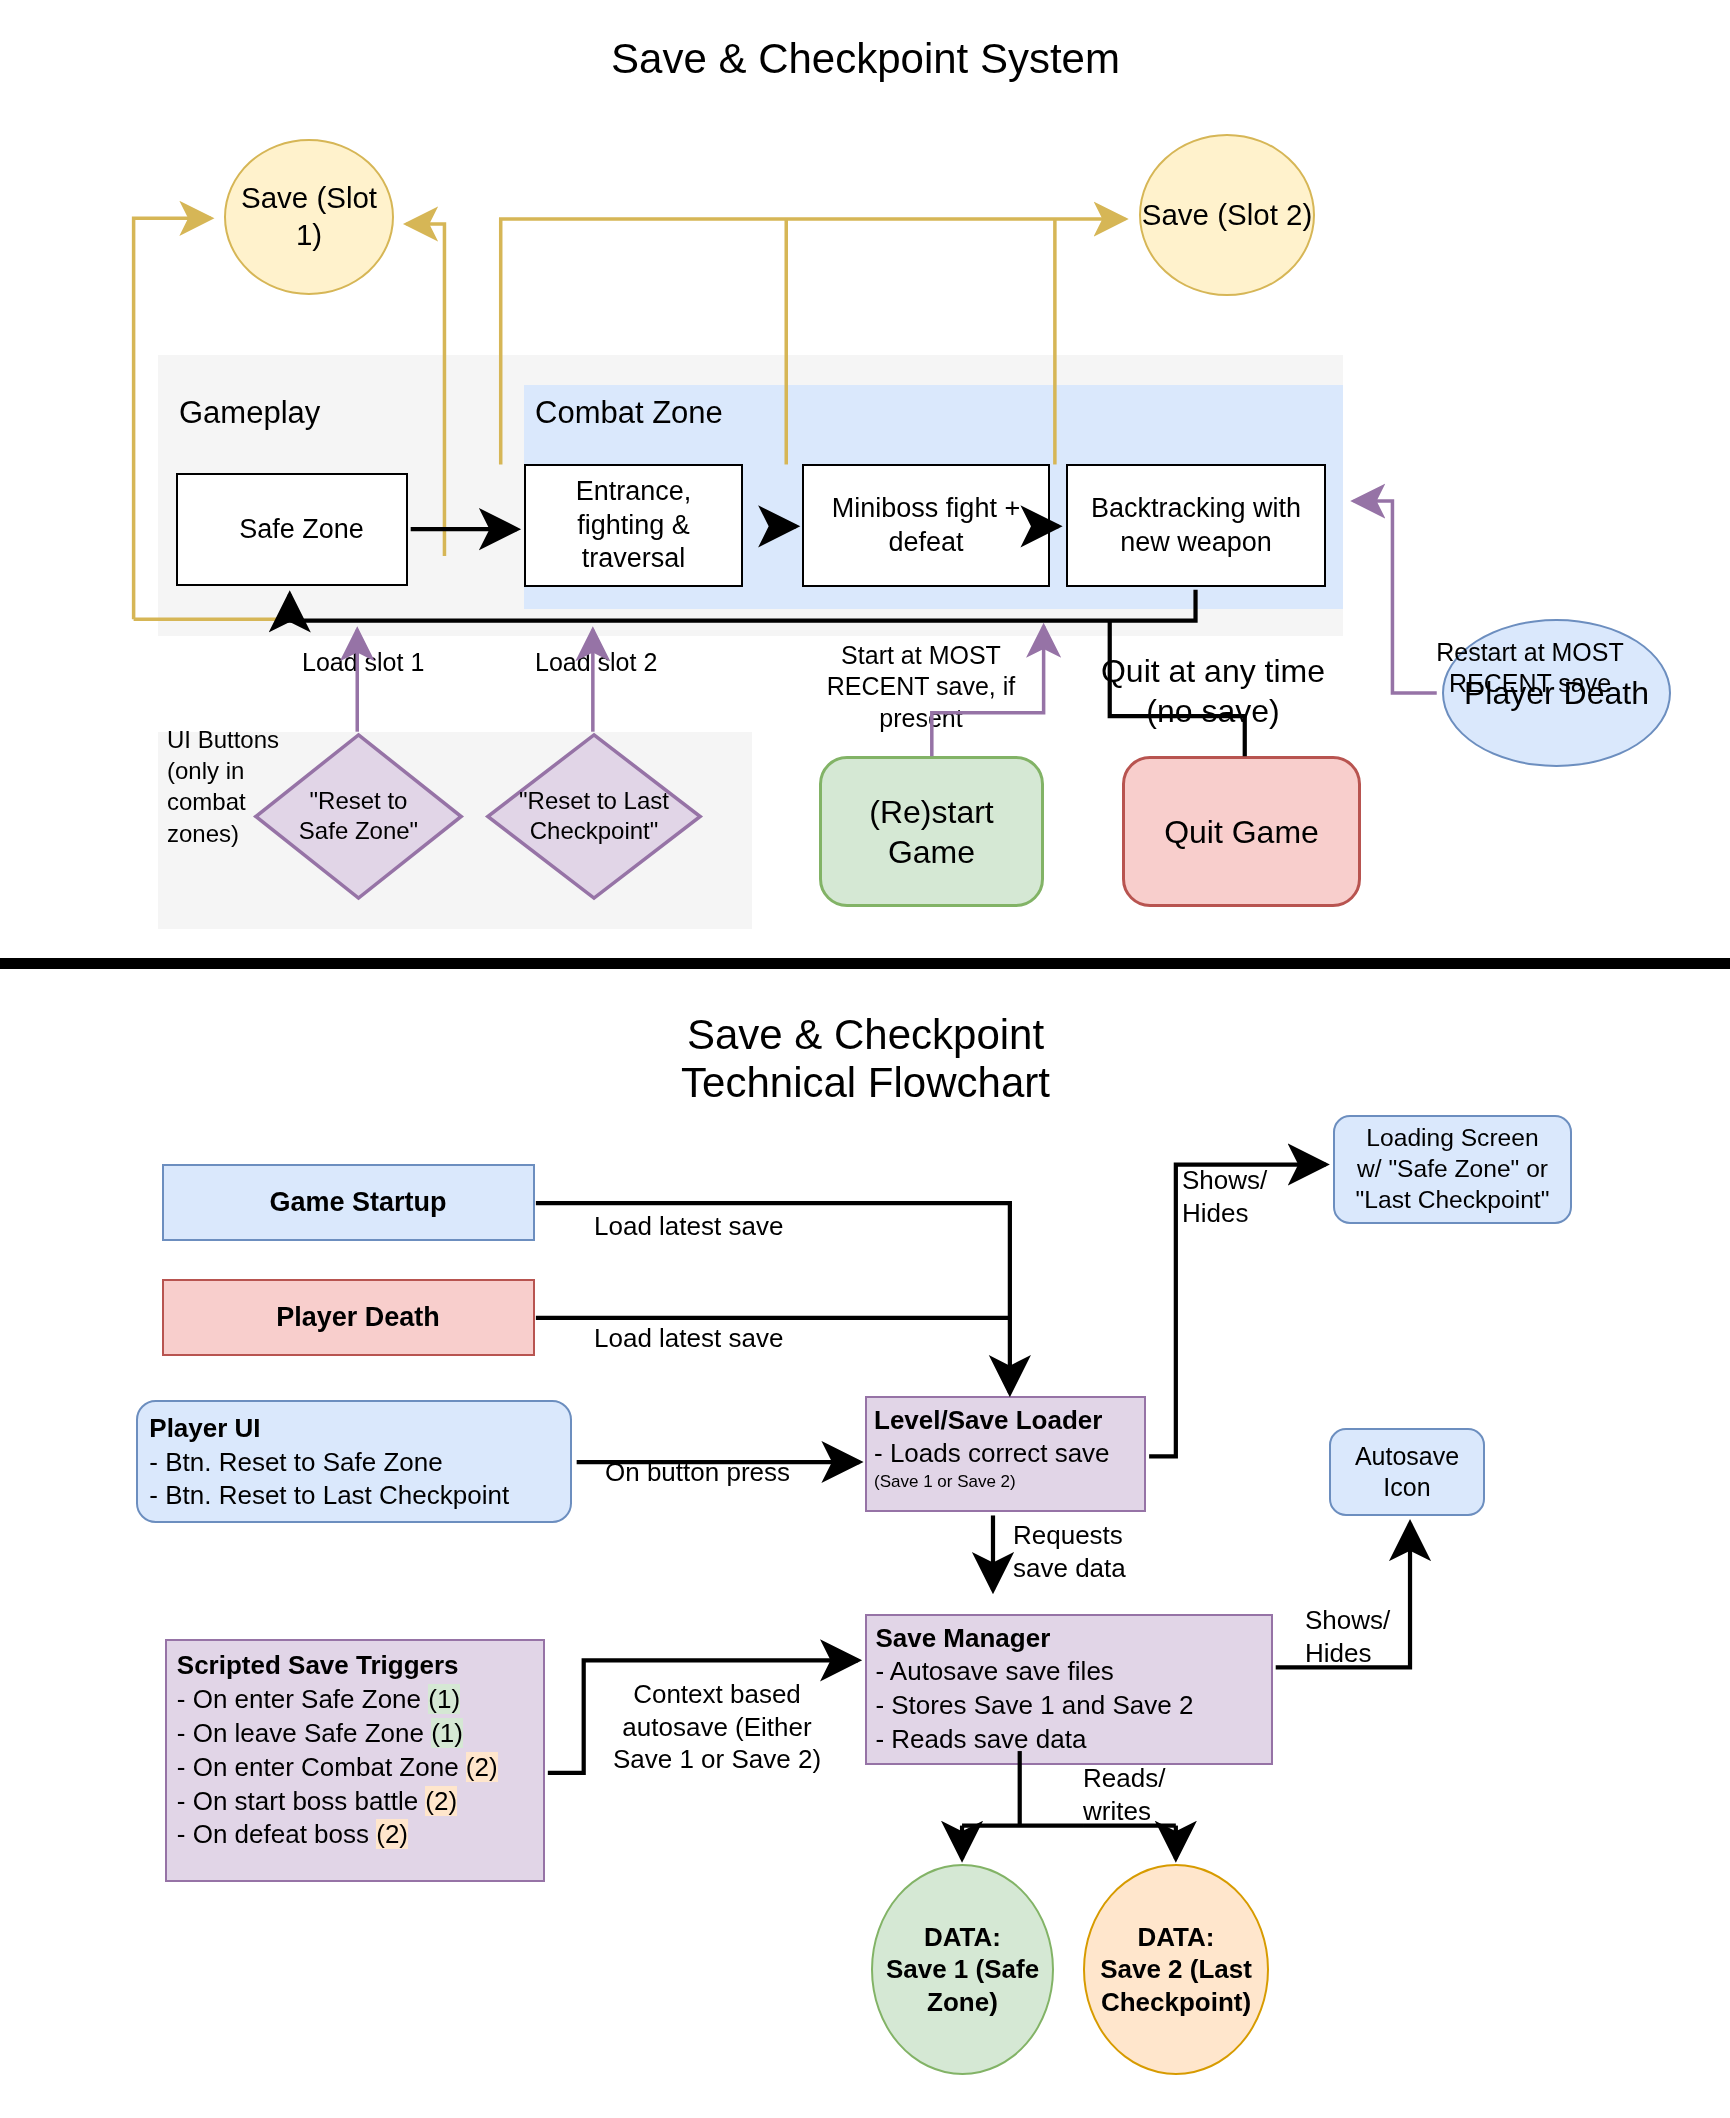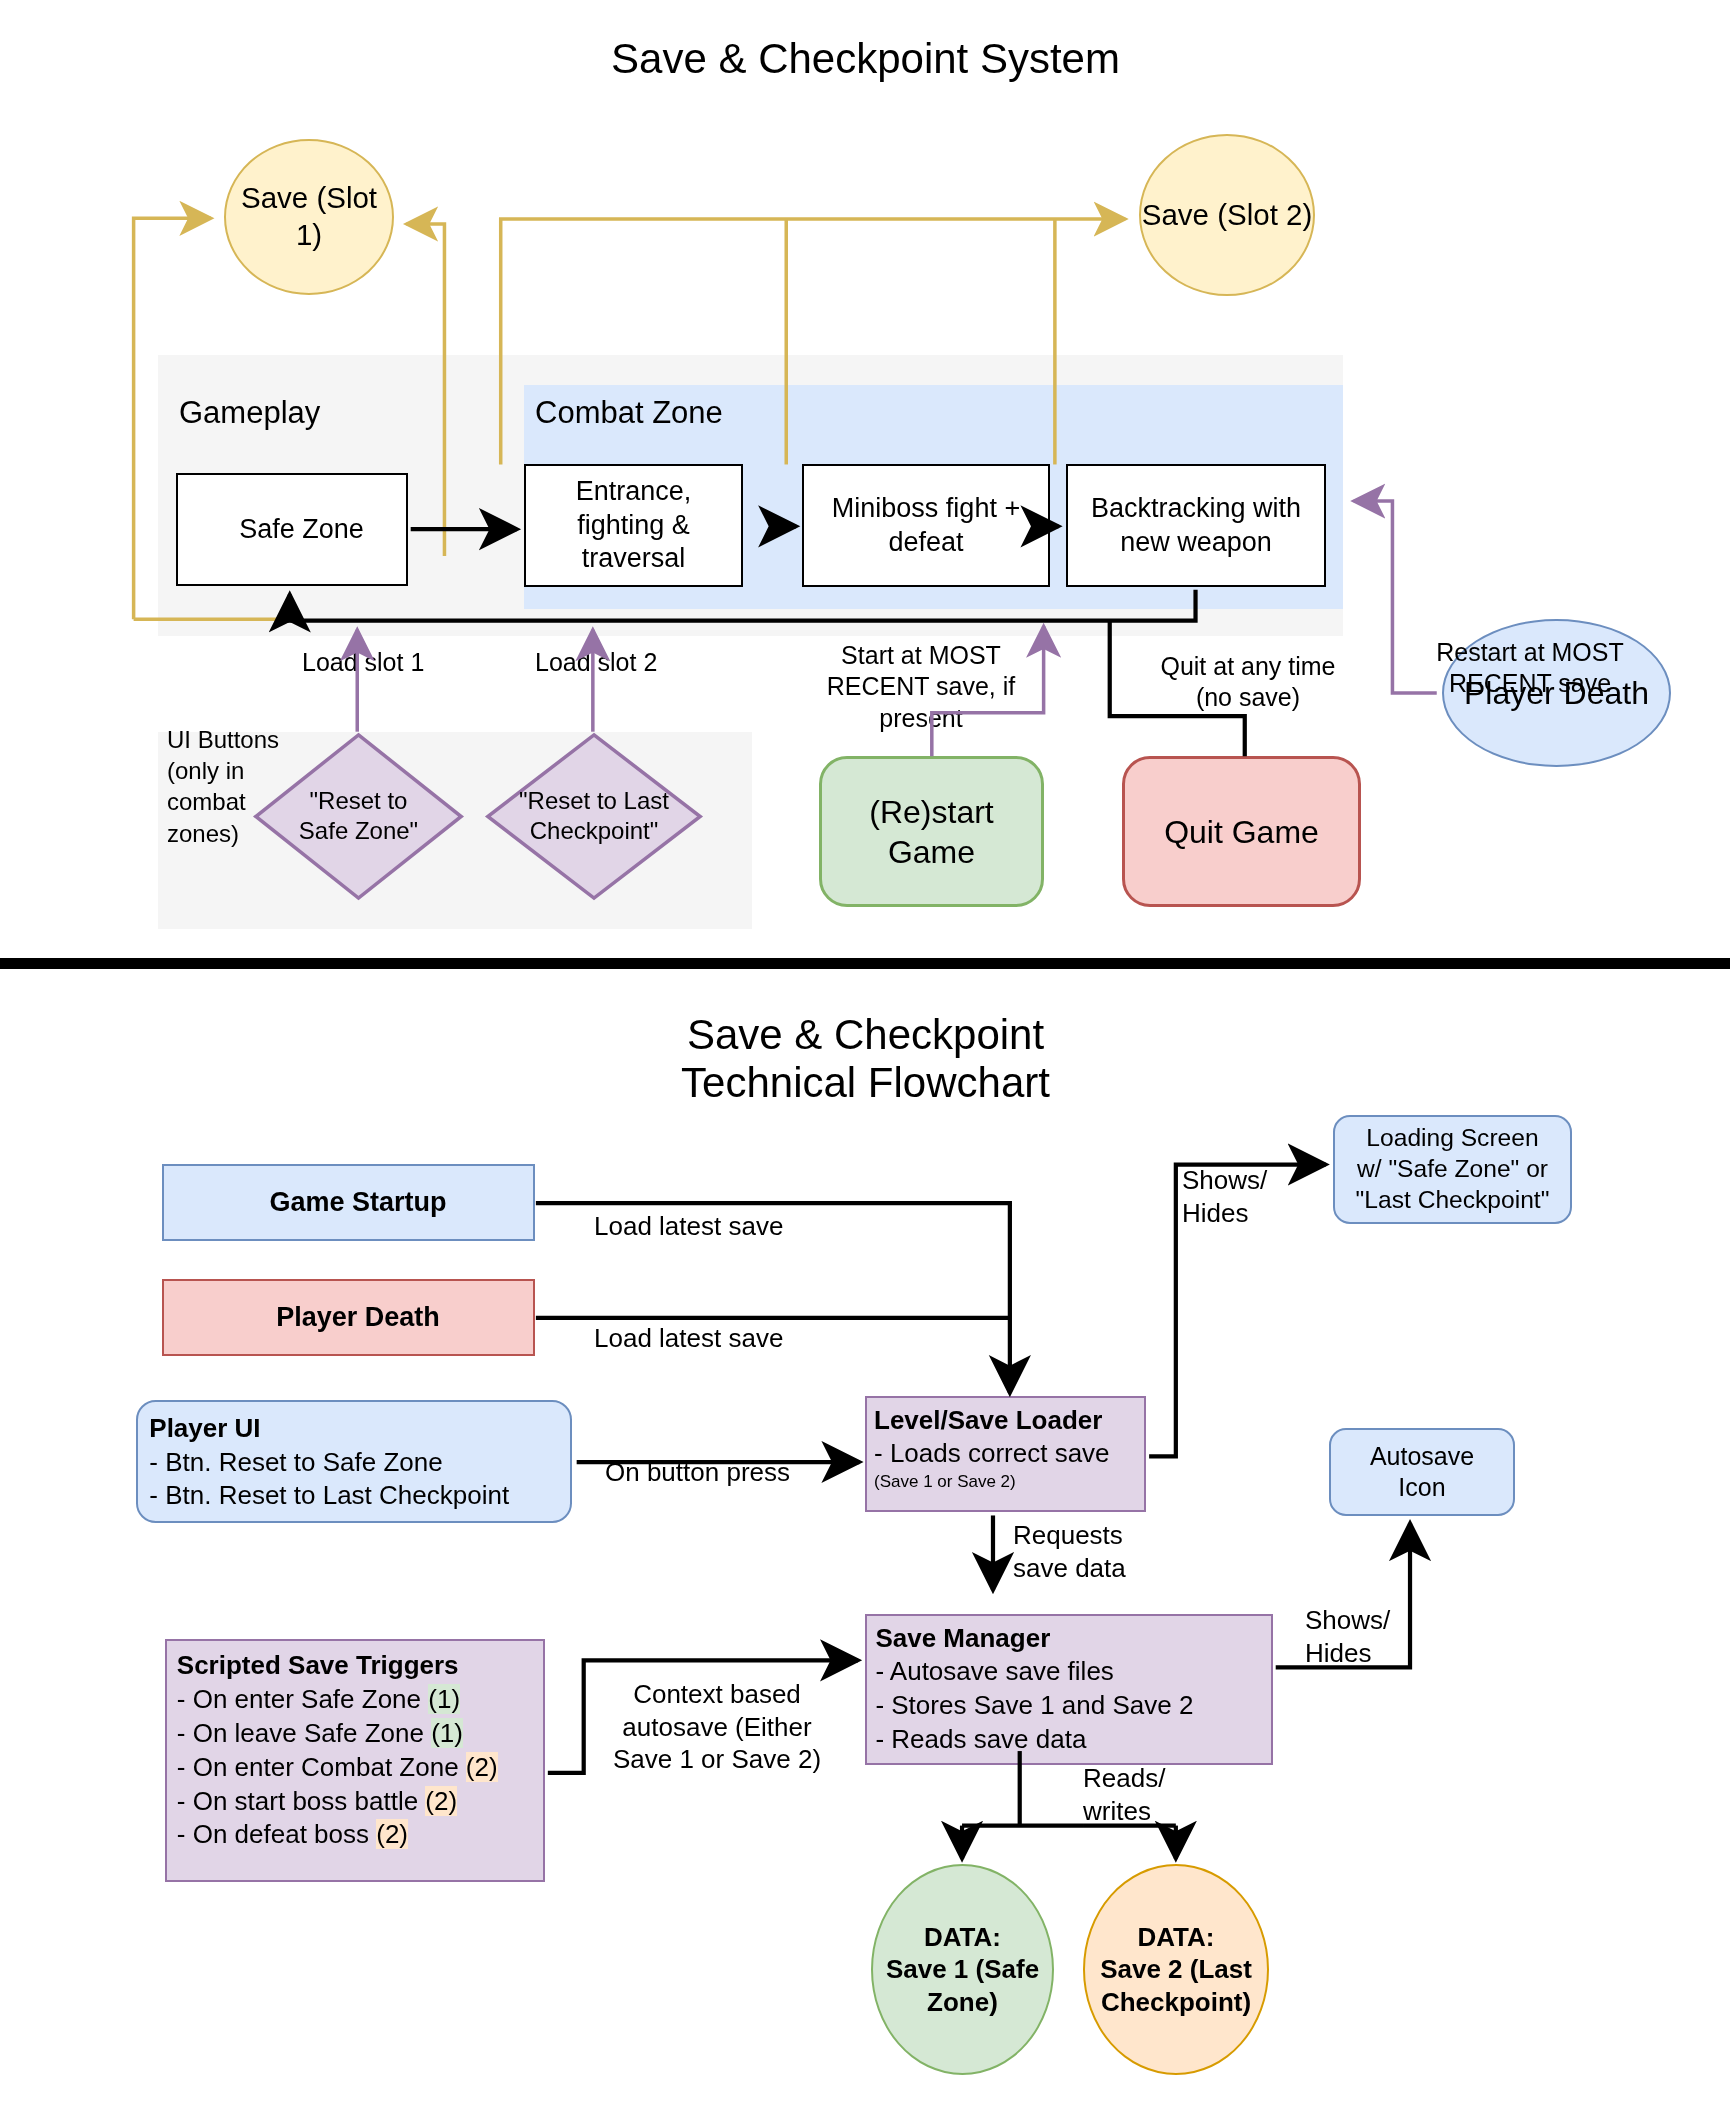--- a/index.html
+++ b/index.html
@@ -72,21 +72,21 @@
   <div class="abs rrect ctr lbl" style="left:819px;top:756px;width:225px;height:151px;background:#d5e8d4;border:3.5px solid #82b366;font-size:32px;">(Re)start
 Game</div>
   <div class="abs rrect ctr lbl" style="left:1122px;top:756px;width:239px;height:151px;background:#f8cecc;border:3.5px solid #b85450;font-size:32px;">Quit
 Game</div>
 
   <div class="abs lbl" style="left:302px;top:647px;width:190px;font-size:25px;text-align:left;">Load slot 1</div>
   <div class="abs lbl" style="left:535px;top:647px;width:190px;font-size:25px;text-align:left;">Load slot 2</div>
   <div class="abs lbl" style="left:805px;top:640px;width:232px;white-space:pre-line;font-size:25px;">Start at MOST
 RECENT save, if
 present</div>
-  <div class="abs lbl" style="left:1132px;top:651px;width:232px;white-space:pre-line;font-size:25px;">Quit at any time
+  <div class="abs lbl" style="left:1097px;top:651px;width:232px;white-space:pre-line;font-size:32px;">Quit at any time
 (no save)</div>
   <div class="abs lbl" style="left:1414px;top:637px;width:232px;white-space:pre-line;font-size:25px;">Restart at MOST
 RECENT save</div>
 
   <svg class="abs" style="left:0;top:0;width:1730px;height:943px;" width="1730" height="943" viewBox="0 0 2460 1340">
     <defs>
       <marker id="ablack" markerWidth="12" markerHeight="12" refX="9" refY="5" orient="auto">
         <path d="M0,0 L10,5 L0,10 L2.5,5 z" fill="#000"></path>
       </marker>
       <marker id="ayellow" markerWidth="12" markerHeight="12" refX="9" refY="5" orient="auto">
@@ -143,21 +143,21 @@
   <div class="abs rect" style="left:865px;top:1396px;width:281px;height:116px;background:#e1d5e7;border:2.8px solid #9673a6;padding:5.6px 7px;box-sizing:border-box;">
     <div class="lbl-l bold" style="font-size:26px;">Level/Save Loader</div>
     <div class="lbl-l" style="font-size:26px;">- Loads correct save</div>
     <div class="lbl-l" style="font-size:17px;">(Save 1 or Save 2)</div>
   </div>
 
   <div class="abs rrect ctr lbl" style="left:1333px;top:1115px;width:239px;height:109px;background:#dae8fc;border:2.8px solid #6c8ebf;border-radius:17px;white-space:pre-line;font-size:24.6px;">Loading Screen
 w/ "Safe Zone" or
 "Last Checkpoint"</div>
 
-  <div class="abs rrect ctr lbl" style="left:1329px;top:1428px;width:186px;height:88px;background:#dae8fc;border:2.8px solid #6c8ebf;border-radius:17px;white-space:pre-line;font-size:25px;">Autosave
+  <div class="abs rrect ctr lbl" style="left:1329px;top:1428px;width:156px;height:88px;background:#dae8fc;border:2.8px solid #6c8ebf;border-radius:17px;white-space:pre-line;font-size:25px;">Autosave
 Icon</div>
 
   <div class="abs rect" style="left:865px;top:1597px;width:408px;height:151px;background:#e1d5e7;border:2.8px solid #9673a6;padding:5.6px 8.4px;box-sizing:border-box;margin-top:17px;">
     <div class="lbl-l bold" style="font-size:26px;">Save Manager</div>
     <div class="lbl-l" style="font-size:26px;">- Autosave save files</div>
     <div class="lbl-l" style="font-size:26px;">- Stores Save 1 and Save 2</div>
     <div class="lbl-l" style="font-size:26px;">- Reads save data</div>
   </div>
 
   <div class="abs rect" style="left:165px;top:1639px;width:380px;height:243px;background:#e1d5e7;border:2.8px solid #9673a6;padding:8.4px 9.8px;box-sizing:border-box;">

